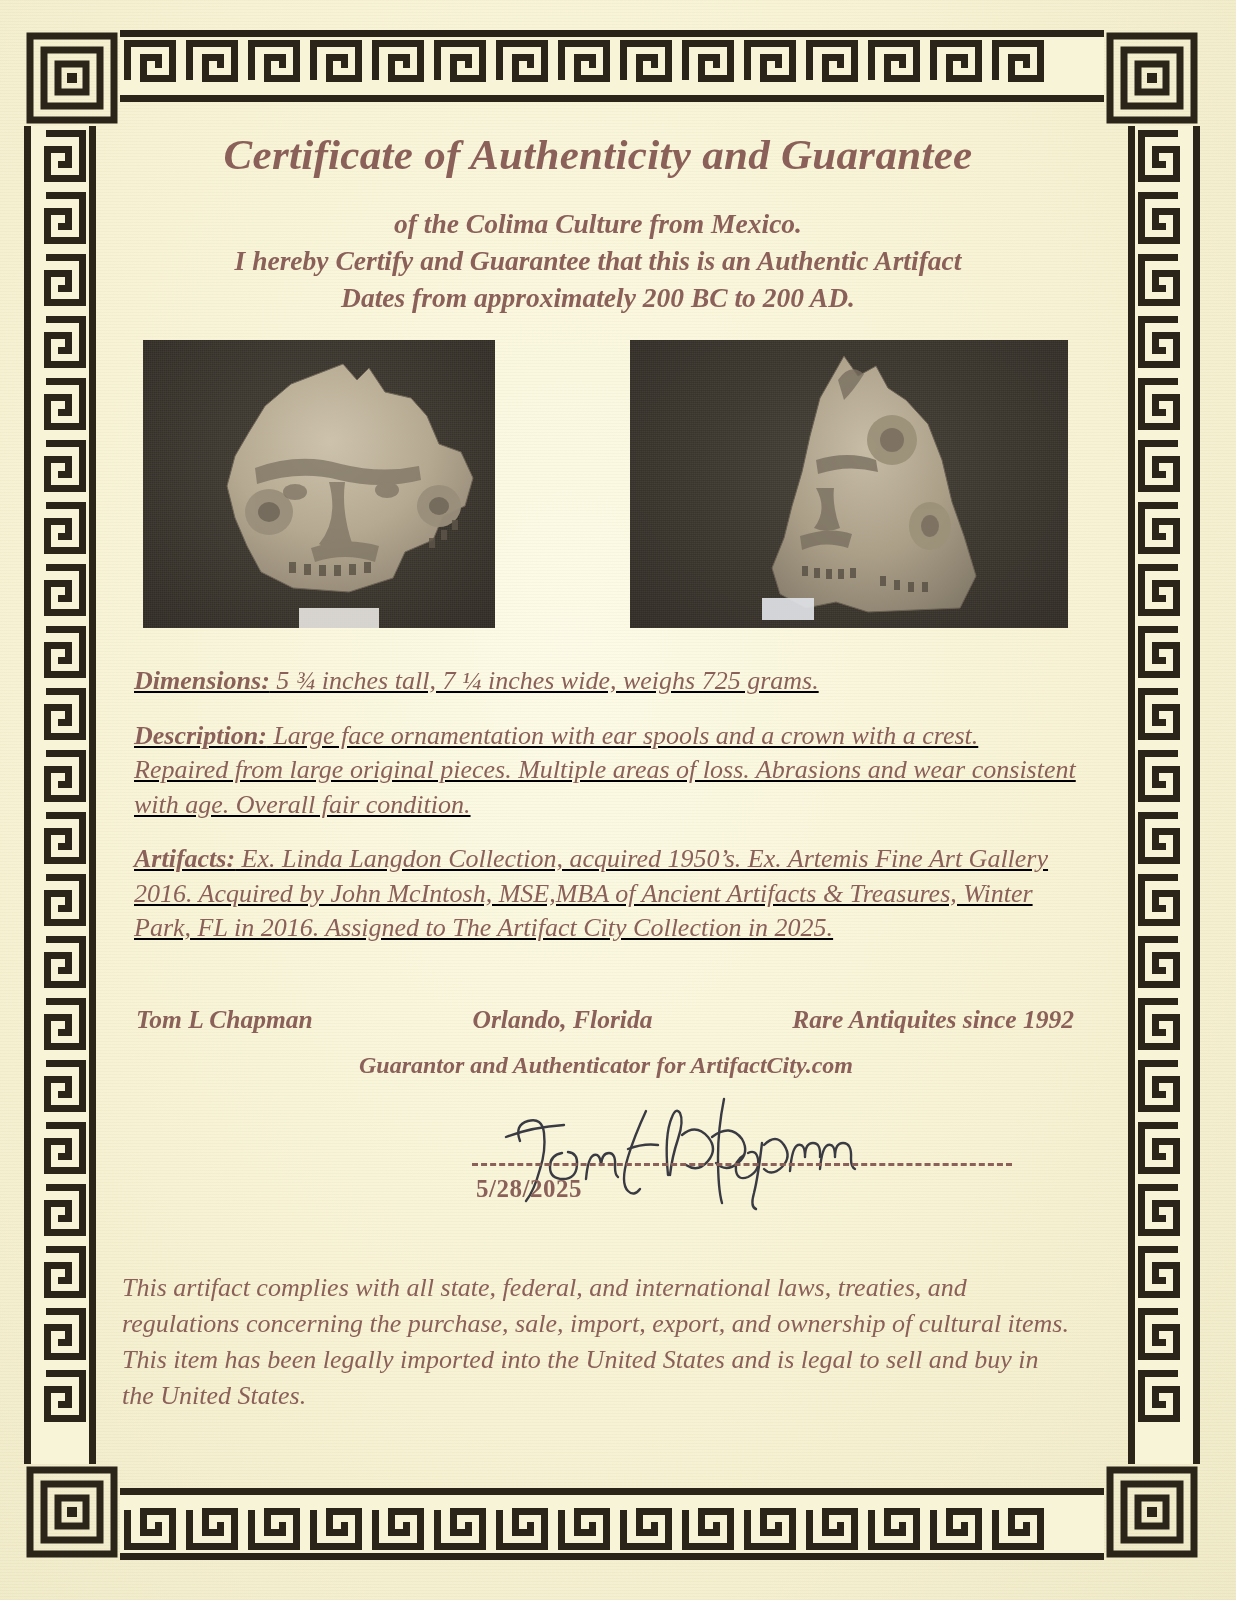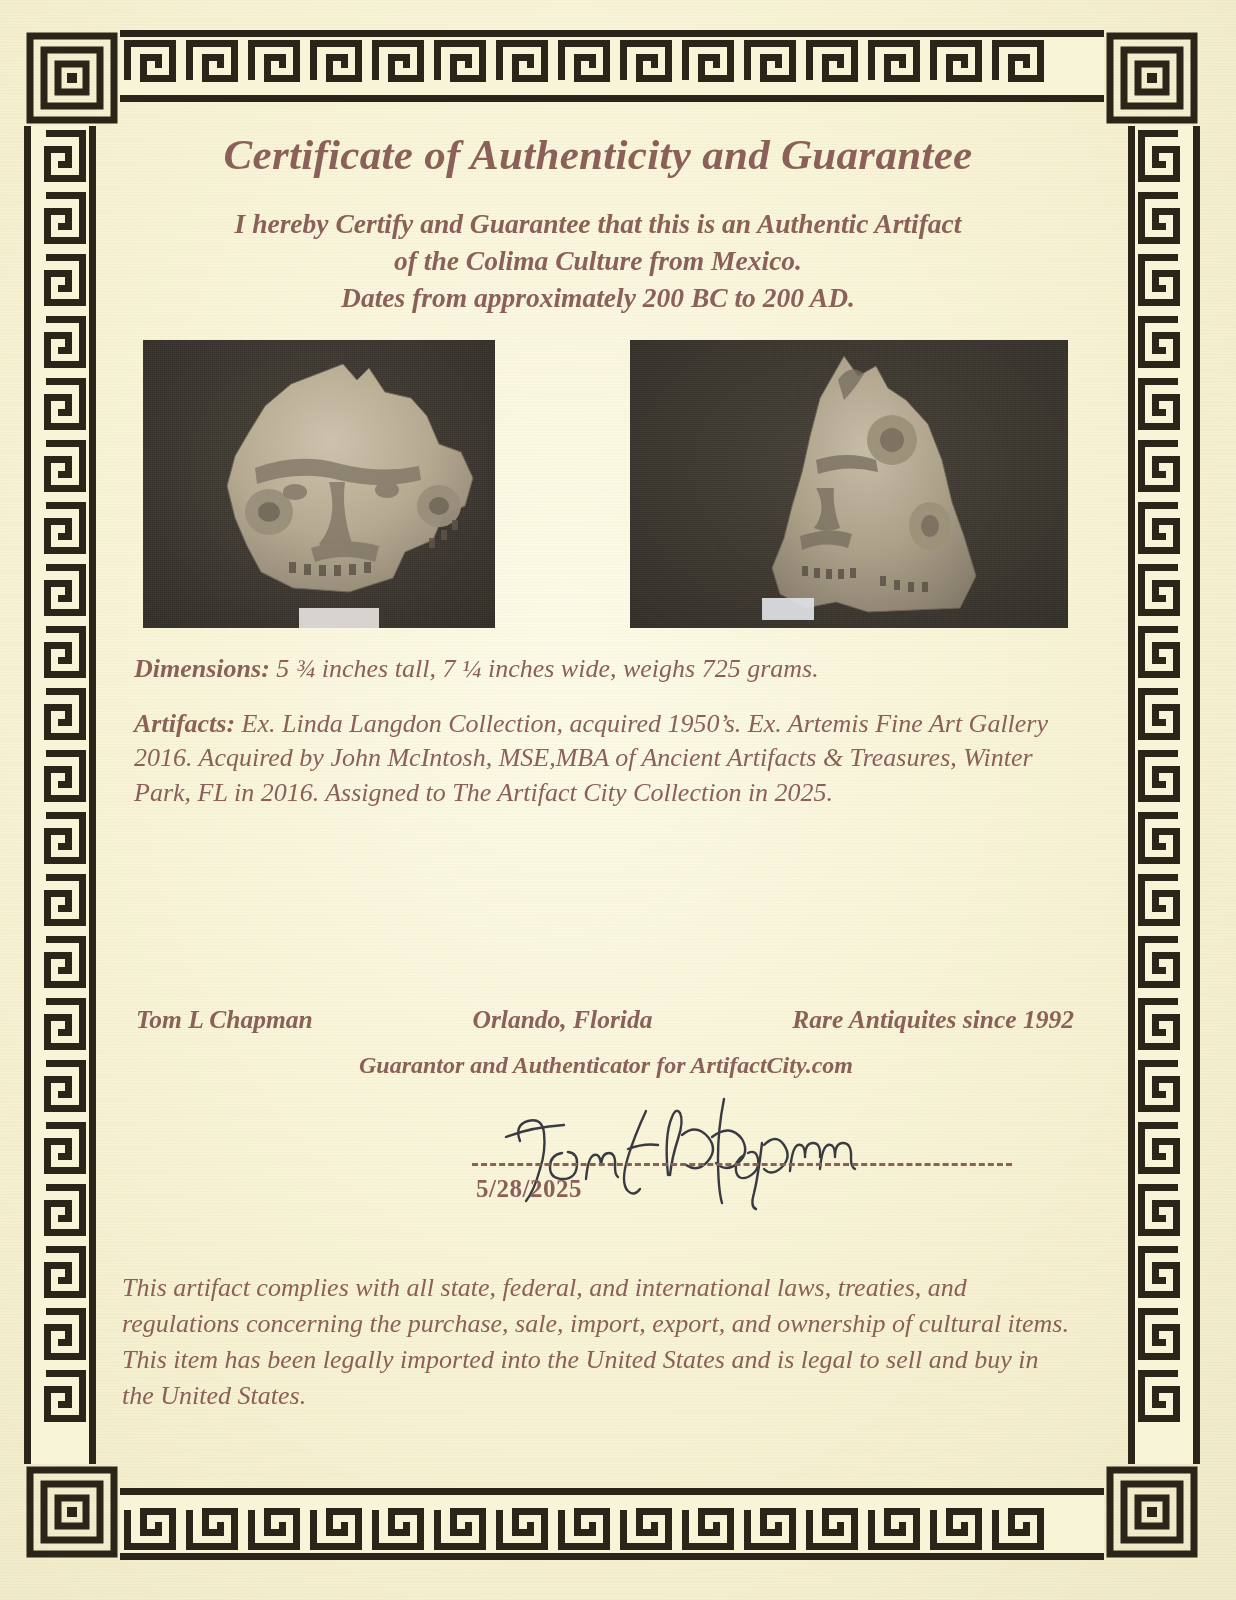--- a/index.html
+++ b/index.html
@@ -118,22 +118,23 @@
     background:
       repeating-linear-gradient(0deg, rgba(255,255,255,0.025) 0 1px, rgba(0,0,0,0.03) 1px 2px),
       repeating-linear-gradient(90deg, rgba(255,255,255,0.02) 0 1px, rgba(0,0,0,0.02) 1px 2px),
       radial-gradient(ellipse at 50% 45%, #474238 0%, #3a352d 62%, #322e27 100%);
   }
 
   
   #details {
     position: absolute;
     left: 16px;
-    top: 540px;
+    top: 552px;
     width: 944px;
+    text-decoration: underline;
   }
   .field-para {
     font-size: 26px;
     font-style: italic;
     line-height: 1.33;
     margin: 0 0 20px 0;
     text-align: left;
   }
   .field-label {
     font-weight: bold;
@@ -1106,22 +1107,22 @@
           </g>
         </svg>
     </div>
   </div>
 
   <div id="content">
 
     <h1 id="doc-title" class="ink">Certificate of Authenticity and Guarantee</h1>
 
     <div class="certify-block ink">
+      <div>of the Colima Culture from Mexico.</div>
       <div>I hereby Certify and Guarantee that this is an Authentic Artifact</div>
-      <div>of the Colima Culture from Mexico.</div>
       <div>Dates from approximately 200 BC to 200 AD.</div>
     </div>
 
     <div id="photo-row">
       <div class="artifact-photo" id="photo-front">
         <div class="photo-noise"></div>
         <svg width="352" height="288" viewBox="0 0 352 288" style="position:absolute;inset:0">
           <defs>
             <radialGradient id="clayA" cx="42%" cy="34%" r="78%">
               <stop offset="0%" stop-color="#cdc2ac"></stop>
@@ -1207,20 +1208,23 @@
             <rect x="292" y="242" width="6" height="10"></rect>
           </g>
           <rect x="132" y="258" width="52" height="22" fill="#dfe2e6" opacity="0.92"></rect>
         </svg>
       </div>
     </div>
 
     <div id="details">
       <p class="field-para ink">
         <span class="field-label">Dimensions:</span><span> 5 ¾ inches tall, 7 ¼ inches wide, weighs 725 grams.</span>
+      </p>
+      <p class="field-para ink">
+        <span class="field-label">Description:</span><span> Large face ornamentation with ear spools and a crown with a crest. Repaired from large original pieces. Multiple areas of loss. Abrasions and wear consistent with age. Overall fair condition.</span>
       </p>
       <p class="field-para ink">
         <span class="field-label">Artifacts:</span><span> Ex. Linda Langdon Collection, acquired 1950’s. Ex. Artemis Fine Art Gallery 2016. Acquired by John McIntosh, MSE,MBA of Ancient Artifacts &amp; Treasures, Winter Park, FL in 2016. Assigned to The Artifact City Collection in 2025.</span>
       </p>
     </div>
 
     <div id="signer-row" class="ink">
       <span id="signer-name">Tom L Chapman</span>
       <span id="signer-city">Orlando, Florida</span>
       <span id="signer-tag">Rare Antiquites since 1992</span>

